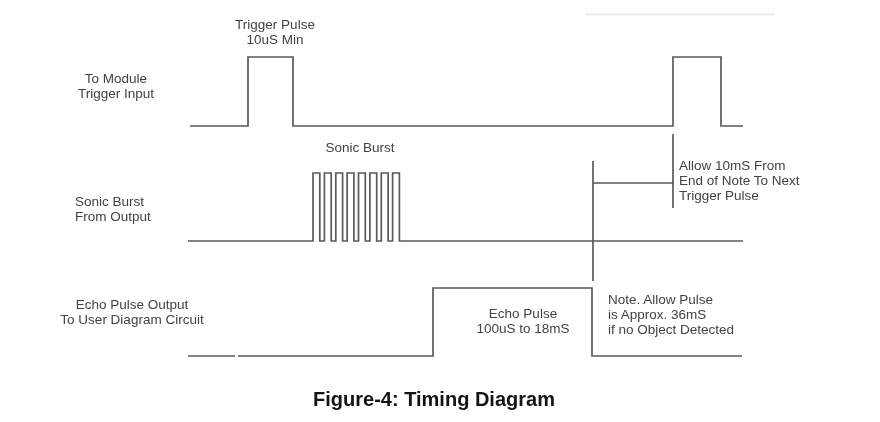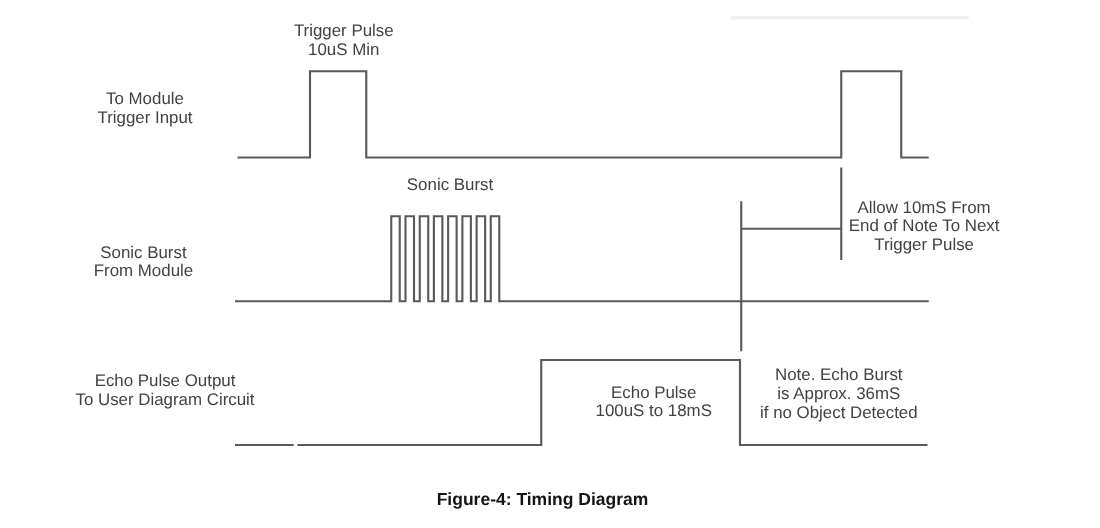--- a/index.html
+++ b/index.html
@@ -20,31 +20,30 @@
     stroke: var(--line, #5a5a5a);
     stroke-width: 1.7;
   }
   .streak { fill: var(--artifact, #f0f0f0); }
   .label {
     position: absolute;
     color: var(--text, #424242);
     font-size: 13.5px;
     line-height: 15px;
     white-space: nowrap;
-    text-align: center;
   }
   .center { text-align: center; }
   .caption {
     position: absolute;
     left: 0;
     top: 390px;
     width: 868px;
     text-align: center;
     color: var(--caption, #141414);
-    font-size: 14px;
+    font-size: 20px;
     font-weight: bold;
     line-height: 18px;
   }
 </style>
 </head>
 <body style="--background: #ffffff; --line: #5a5a5a; --text: #424242; --caption: #141414; --artifact: #f0f0f0;">
 
 <div class="stage">
 
   <svg width="880" height="422" viewBox="0 0 880 422">
@@ -63,21 +62,21 @@
     <div>Trigger Input</div>
   </div>
 
   <div class="label center" style="left:195px; top:17px; width:160px">
     <div>Trigger Pulse</div>
     <div>10uS Min</div>
   </div>
 
   <div class="label" style="left:75px; top:194px">
     <div>Sonic Burst</div>
-    <div>From Module</div>
+    <div>From Output</div>
   </div>
 
   <div class="label center" style="left:280px; top:140px; width:160px">
     <div>Sonic Burst</div>
   </div>
 
   <div class="label center" style="left:32px; top:297px; width:200px">
     <div>Echo Pulse Output</div>
     <div>To User Diagram Circuit</div>
   </div>
@@ -87,20 +86,20 @@
     <div>100uS to 18mS</div>
   </div>
 
   <div class="label" style="left:679px; top:158px">
     <div>Allow 10mS From</div>
     <div>End of Note To Next</div>
     <div>Trigger Pulse</div>
   </div>
 
   <div class="label" style="left:608px; top:292px">
-    <div>Note. Echo Burst</div>
+    <div>Note. Allow Pulse</div>
     <div>is Approx. 36mS</div>
     <div>if no Object Detected</div>
   </div>
 
   <div class="caption">Figure-4: Timing Diagram</div>
 
 </div>
 
 </body></html>

